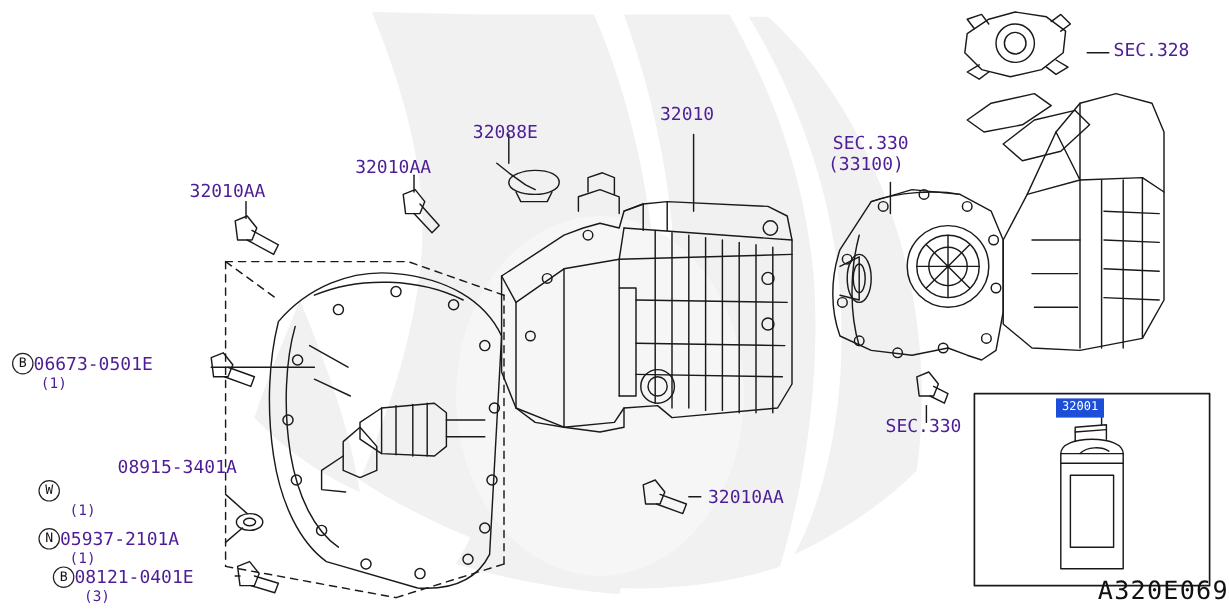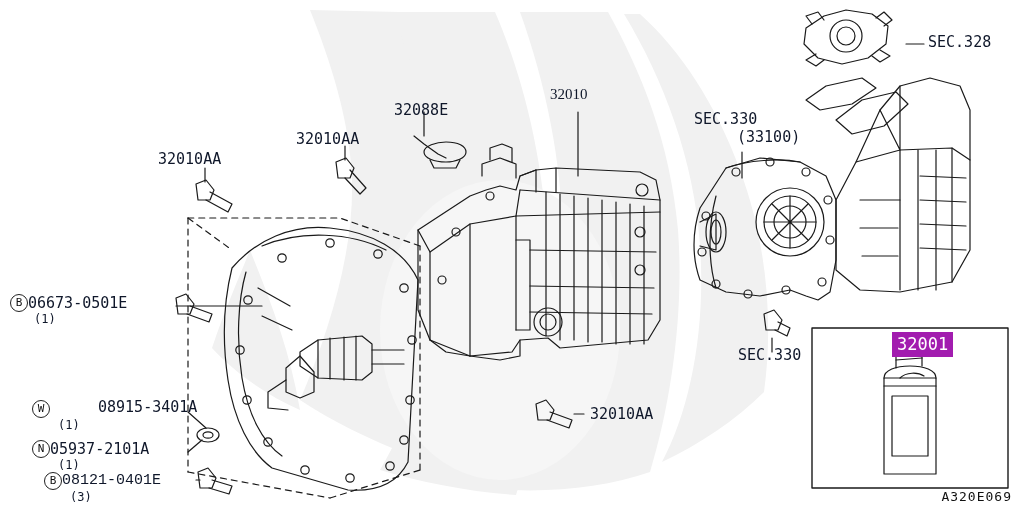--- a/index.html
+++ b/index.html
@@ -24,21 +24,21 @@
   .svg-layer {
     position: absolute;
     left: 0; top: 0;
     width: 1024px;
     height: 510px;
   }
   .lbl {
     position: absolute;
     font-family: "DejaVu Sans Mono", monospace;
     font-size: 15px;
-    color: #0f172a;
+    color: #4c1d95;
     white-space: pre;
     letter-spacing: 0px;
   }
   .lbl.small {
     font-size: 12px;
   }
   .circ {
     position: absolute;
     width: 16px;
     height: 16px;
@@ -46,34 +46,33 @@
     border-radius: 50%;
     font-family: "DejaVu Sans Mono", monospace;
     font-size: 11px;
     line-height: 15px;
     text-align: center;
     color: #111;
     background: #fff;
   }
   .hl-box {
     position: absolute;
-    background: #a21caf;
+    background: #1d4ed8;
     color: #ffffff;
     font-family: "DejaVu Sans Mono", monospace;
-    font-size: 17px;
+    font-size: 10px;
     padding: 2px 5px 3px 5px;
     letter-spacing: 0px;
-    margin-left: 12px;
   }
   .diagid {
     position: absolute;
-    right: 12px;
+    right: 0;
     bottom: 6px;
     font-family: "DejaVu Sans Mono", monospace;
-    font-size: 13px;
+    font-size: 21px;
     color: #111;
     letter-spacing: 1px;
   }
 </style>
 </head>
 <body>
 
 <div id="root">
 
   <svg class="wm" viewBox="0 0 1024 510" xmlns="http://www.w3.org/2000/svg">
@@ -238,46 +237,46 @@
       <path d="M884 386 L 936 386"></path>
       <path d="M896 368 L 896 356 L 922 354 L 922 366"></path>
       <path d="M896 360 L 922 358"></path>
       <path d="M892 396 L 928 396 L 928 456 L 892 456 Z"></path>
       <path d="M900 378 C 906 372, 918 372, 924 376"></path>
       <path d="M918 342 L 918 354"></path>
     </g>
   </svg>
 
   <div class="lbl" style="left:394px; top:101px;">32088E</div>
-  <div class="lbl" style="left:550px; top:86px;font-family:Liberation Serif, serif;">32010</div>
+  <div class="lbl" style="left:550px; top:86px;">32010</div>
 
   <div class="lbl" style="left:694px; top:110px;">SEC.330</div>
-  <div class="lbl" style="left:690px; top:128px;margin-left:47px;">(33100)</div>
+  <div class="lbl" style="left:690px; top:128px;">(33100)</div>
 
   <div class="lbl" style="left:928px; top:33px;">SEC.328</div>
 
   <div class="lbl" style="left:158px; top:150px;">32010AA</div>
   <div class="lbl" style="left:296px; top:130px;">32010AA</div>
   <div class="lbl" style="left:590px; top:405px;">32010AA</div>
 
   <div class="lbl" style="left:738px; top:346px;">SEC.330</div>
 
   <div class="circ" style="left:10px; top:294px;">B</div>
   <div class="lbl" style="left:28px; top:294px;">06673-0501E</div>
   <div class="lbl small" style="left:34px; top:312px;">(1)</div>
 
   <div class="circ" style="left:32px; top:400px;">W</div>
-  <div class="lbl" style="left:50px; top:398px;padding-left:48px;">08915-3401A</div>
+  <div class="lbl" style="left:50px; top:380px;padding-left:48px;">08915-3401A</div>
   <div class="lbl small" style="left:58px; top:418px;">(1)</div>
 
   <div class="circ" style="left:32px; top:440px;">N</div>
   <div class="lbl" style="left:50px; top:440px;">05937-2101A</div>
   <div class="lbl small" style="left:58px; top:458px;">(1)</div>
 
   <div class="circ" style="left:44px; top:472px;">B</div>
-  <div class="lbl" style="left:62px; top:472px;font-family:Liberation Mono, monospace;">08121-0401E</div>
+  <div class="lbl" style="left:62px; top:472px;">08121-0401E</div>
   <div class="lbl small" style="left:70px; top:490px;">(3)</div>
 
   <div class="hl-box" style="left:880px; top:332px;">32001</div>
 
   <div class="diagid">A320E069</div>
 
 </div>
 
 </body></html>

